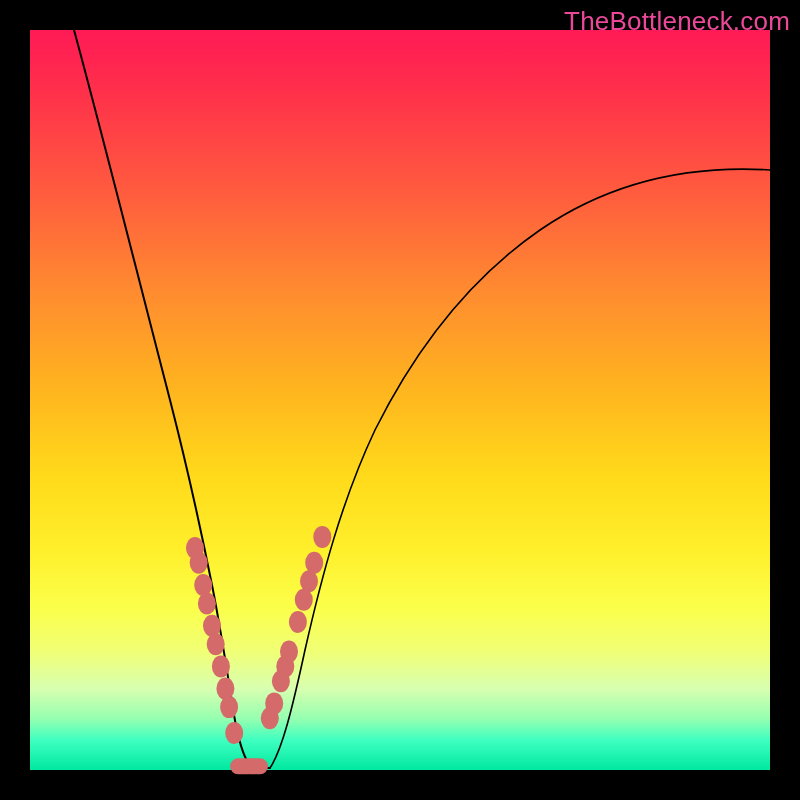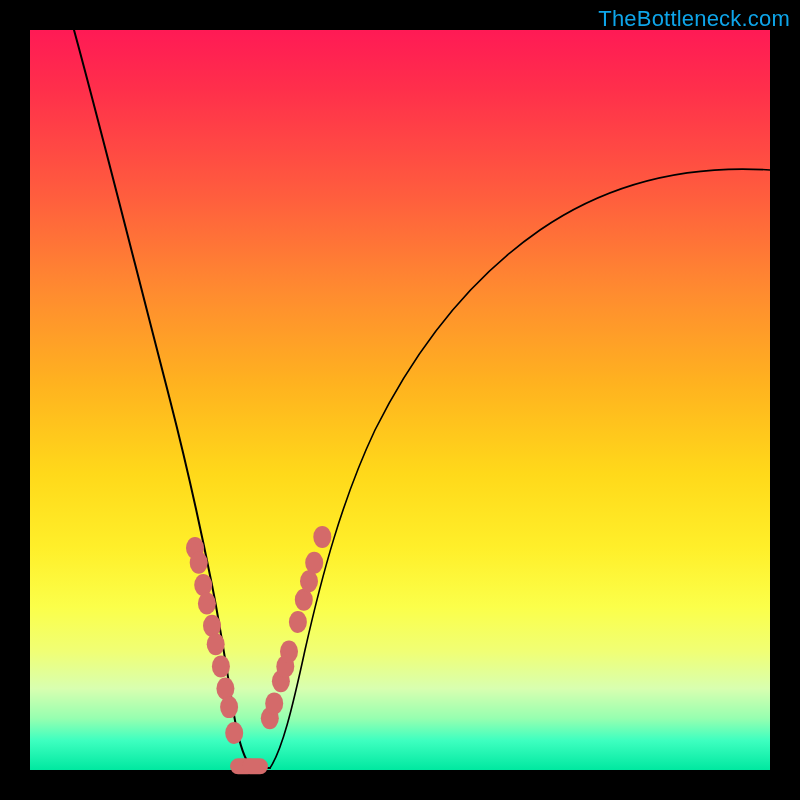--- a/index.html
+++ b/index.html
@@ -36,23 +36,23 @@
       #d8ffb0 89%,
       #97ffb0 93%,
       #3effc0 96%,
       #00e8a0 100%
     );
   }
   .watermark {
     position: absolute;
     top: 6px;
     right: 10px;
-    font-size: 22px;
+    font-size: 26px;
     font-weight: 500;
-    color: #0ea5e9;
+    color: #ec4899;
     letter-spacing: 0.2px;
     user-select: none;
   }
   svg.curve-layer {
     position: absolute;
     left: 0;
     top: 0;
     width: 740px;
     height: 740px;
     overflow: visible;

